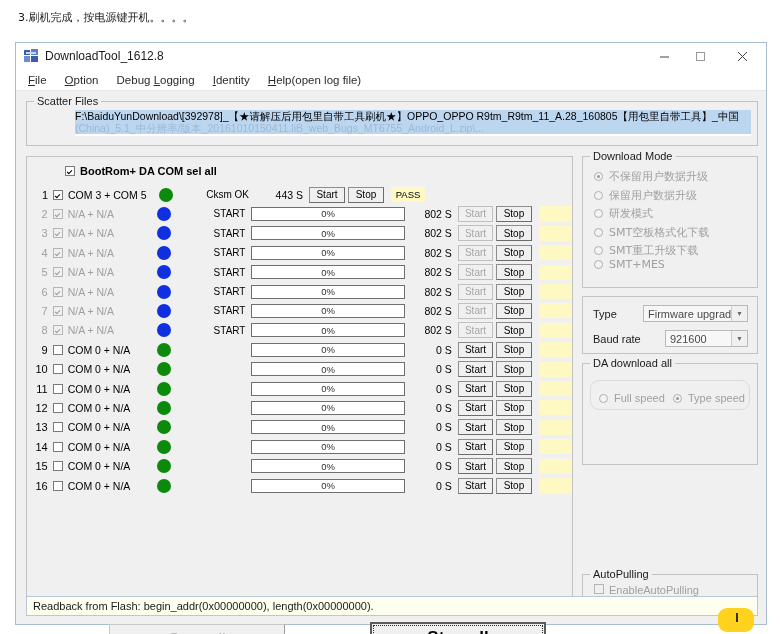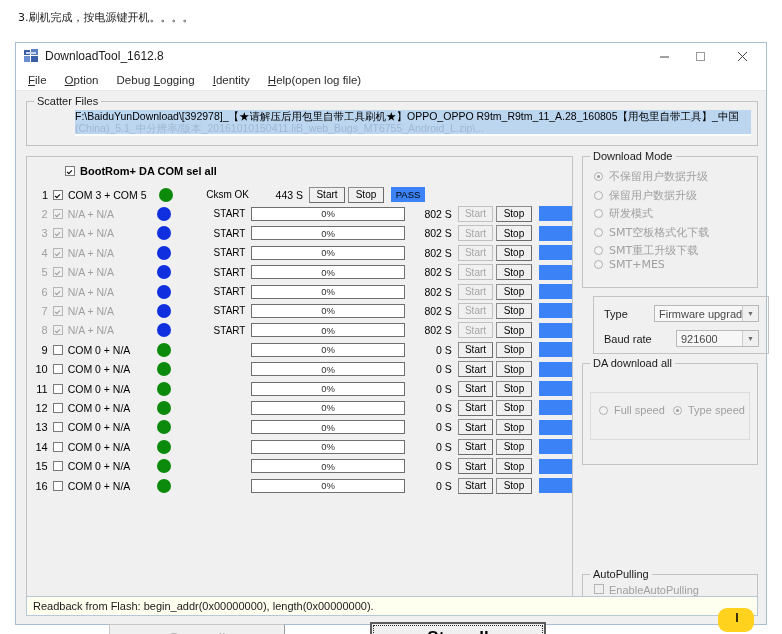--- a/index.html
+++ b/index.html
@@ -139,21 +139,21 @@
   }
   .btn{
     width:36px;height:16px;box-sizing:border-box;
     border:1px solid #8d8d8d;border-right-color:#6c6c6c;border-bottom-color:#6c6c6c;
     background:#f0f0f0;font-size:10px;color:#000;
     display:flex;align-items:center;justify-content:center;
     font-family:"Liberation Sans",sans-serif;margin-right:3px;cursor:default;
   }
   .btn.dis{color:#a6a6a6;border-color:#c0c0c0;}
   .r-result{
-    width:34px;height:15px;background:#3b82f6;
+    width:34px;height:15px;background:#fef9c3;
     display:flex;align-items:center;justify-content:center;
     font-size:9.5px;color:#000;margin-left:4px;box-sizing:border-box;
   }
   .dimtext{color:#a0a0a0;}
   
   .bigbtn{
     position:absolute;height:32px;box-sizing:border-box;
     display:flex;align-items:center;justify-content:center;
     font-size:17px;background:#f0f0f0;
     font-family:"Liberation Sans",sans-serif;cursor:default;
@@ -180,21 +180,21 @@
   .rad{
     width:9px;height:9px;border:1px solid #b0b0b0;border-radius:50%;
     box-sizing:border-box;margin-right:6px;position:relative;
     background:#f3f3f3;flex:none;
   }
   .rad.sel:after{
     content:"";position:absolute;left:2px;top:2px;width:3px;height:3px;
     border-radius:50%;background:#9a9a9a;
   }
   .cn{font-family:"DejaVu Sans","Liberation Sans",sans-serif;}
-  #typegrp{left:566px;top:205px;width:176px;height:58px;border-color:#c3c3c3;margin-left:11px;}
+  #typegrp{left:566px;top:205px;width:176px;height:58px;border-color:#c3c3c3;}
   .fieldlbl{position:absolute;font-size:11px;color:#1a1a1a;}
   .combo{
     position:absolute;height:17px;border:1px solid #b9b9b9;background:#f7f7f7;
     box-sizing:border-box;display:flex;align-items:center;
   }
   .combo .val{
     flex:1;padding-left:4px;font-size:11px;color:#4a4a4a;
     white-space:nowrap;overflow:hidden;
   }
   .combo .arrow{
@@ -632,21 +632,21 @@
       </div>
       <span class="fieldlbl" style="left:10px;top:36px;">Baud rate</span>
       <div class="combo" style="left:82px;top:33px;width:83px;">
         <span class="val">921600</span>
         <span class="arrow">▼</span>
       </div>
     </div>
 
     <div class="group" id="dagrp">
       <span class="glabel">DA download all</span>
-      <div class="subbox" style="top:28px;height:48px;">
+      <div class="subbox" style="top:16px;height:30px;border-radius:9px;">
         <div id="da-speed">
             <div class="radio-row" style="top: 11px; left: 8px;">
               <span class="rad"></span>
               <span class="dimtext">Full speed</span>
             </div>
             <div class="radio-row" style="top: 11px; left: 82px;">
               <span class="rad sel"></span>
               <span class="dimtext">Type speed</span>
             </div>
           </div>

